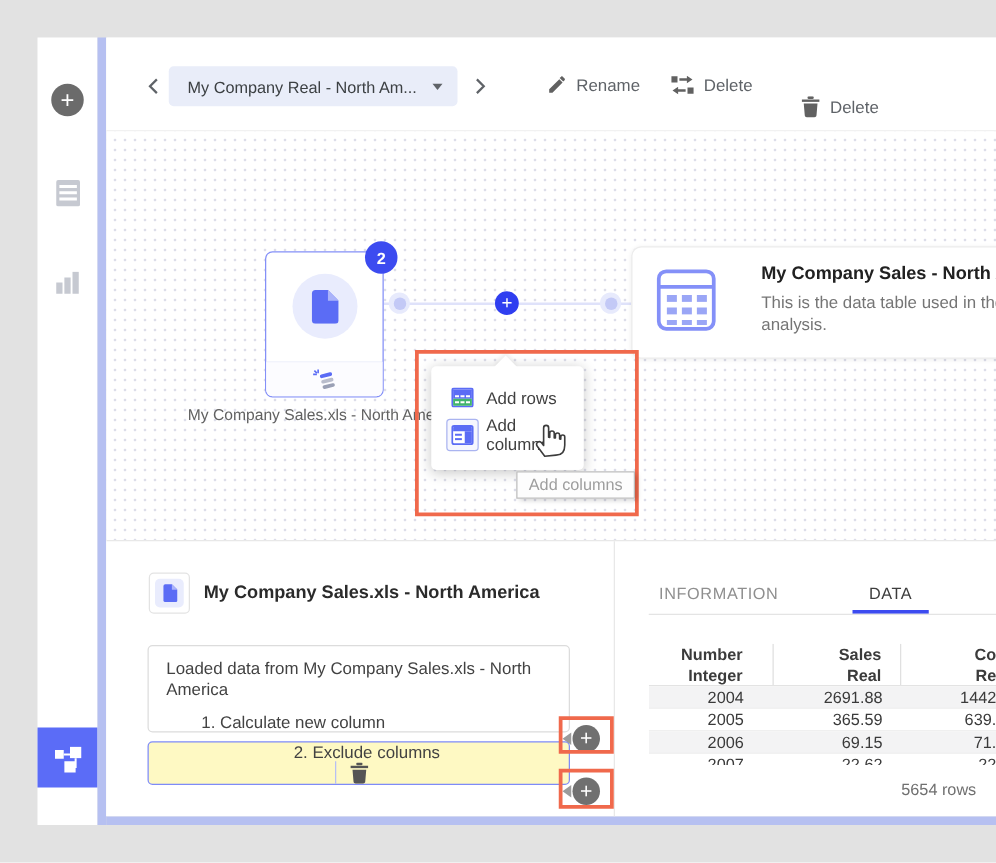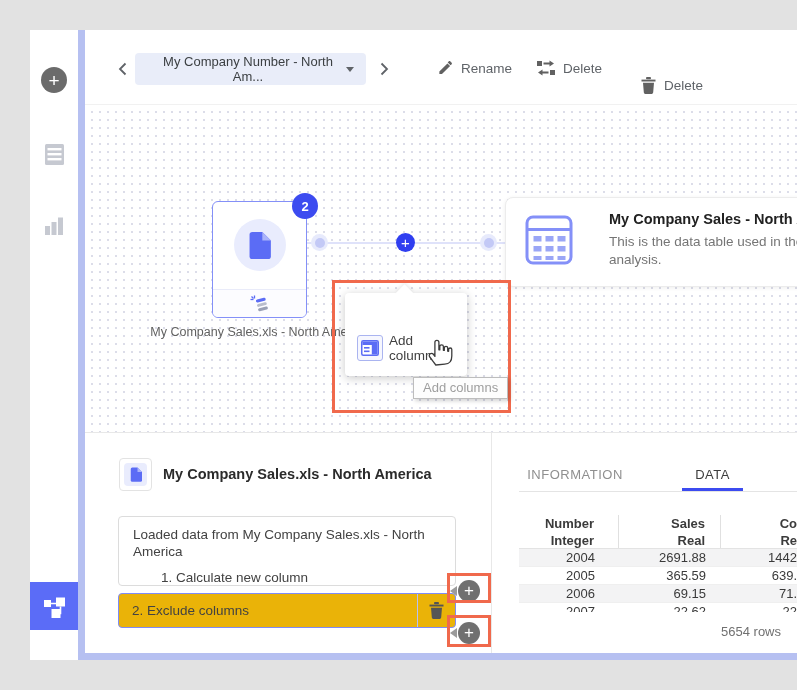--- a/index.html
+++ b/index.html
@@ -77,21 +77,21 @@
   .vdivider { position:absolute; left:406px; top:0; width:1px; height:221px; background:#e8e8e8; }
 
   .file-tile { position:absolute; left:34px; top:25px; width:33px; height:33px; border:1px solid #e3e3e3; border-radius:4px; display:flex; align-items:center; justify-content:center; background:#fff; }
   .file-tile .inner { width:23px; height:23px; border-radius:4px; background:#e9ecfd; display:flex; align-items:center; justify-content:center; }
   .d-title { position:absolute; left:78px; top:33px; font-size:14.5px; font-weight:bold; color:#2b2b2b; white-space:nowrap; }
 
   .hist-card { position:absolute; left:33px; top:83px; width:338px; height:70px; border:1px solid #dcdcdc; border-radius:4px; background:#fff; padding:9px 14px; font-size:13.5px; color:#424242; line-height:17px; }
   .hist-card .loaded { width:306px; }
   .hist-card .step1 { margin-top:9px;margin-left:28px; }
 
-  .step-card { position:absolute; left:33px; top:160px; width:338px; height:35px; border:1.5px solid #7e8bf8; border-radius:4px; background:#eab308; display:flex; align-items:center; }
+  .step-card { position:absolute; left:33px; top:160px; width:338px; height:35px; border:1.5px solid #7e8bf8; border-radius:4px; background:#fef9c3; display:flex; align-items:center;flex-direction:column; }
   .step-card .txt { flex:1; padding-left:13px; font-size:13.5px; color:#424242; }
   .step-trash { width:38px; height:100%; border:none; border-left:1px solid #b7c0f4; background:none; display:flex; align-items:center; justify-content:center; cursor:pointer; }
 
   .mini-plus { position:absolute; width:22px; height:22px; border-radius:50%; background:#707070; color:#fff; border:none; font-size:17px; line-height:20px; text-align:center; padding:0; cursor:pointer; }
   .mp-1 { left:373px; top:147px; }
   .mp-2 { left:373px; top:189px; }
   .tri { position:absolute; width:0; height:0; border-top:5px solid transparent; border-bottom:5px solid transparent; border-right:7px solid #9b9b9b; }
   .tri-1 { left:365px; top:153px; }
   .tri-2 { left:365px; top:195px; }
   .hl-p1 { left:362px; top:140px; width:44px; height:30px; }
@@ -164,21 +164,21 @@
 
   <div class="window">
 
     <div class="toolbar">
       <button class="tb-item chev chev-left">
         <svg width="16" height="16" viewBox="0 0 16 16">
             <path d="M10.5 2.5 5 8l5.5 5.5" stroke="#5f6368" stroke-width="1.8" fill="none"></path>
           </svg>
       </button>
       <button class="pill">
-        <span>My Company Number - North Am...</span>
+        <span>My Company Real - North Am...</span>
         <span class="caret"></span>
       </button>
       <button class="tb-item chev chev-right">
         <svg width="16" height="16" viewBox="0 0 16 16">
             <path d="M5.5 2.5 11 8l-5.5 5.5" stroke="#5f6368" stroke-width="1.8" fill="none"></path>
           </svg>
       </button>
       <button class="tb-item tb-rename">
         <svg width="16" height="16" viewBox="0 0 17 17">
           <path d="M2.5 12.2V15h2.8l8.6-8.6-2.8-2.8zM15.6 4.4c.4-.4.4-1 0-1.4l-1.6-1.6c-.4-.4-1-.4-1.4 0l-1.2 1.2 3 3z" fill="#616161"></path>
@@ -261,20 +261,40 @@
                 <rect x="32.5" y="41" width="8" height="4"></rect>
             </g>
           </svg>
         </div>
         <div class="tc-title">My Company Sales - North America</div>
         <div class="tc-desc">This is the data table used in the analysis.</div>
       </div>
 
       <div class="menu">
         <div class="caret-up"></div>
+        <button class="menu-item mi-1">
+          <span class="mi-icon">
+            <svg width="18" height="16" viewBox="0 0 18 16">
+              <rect x="0.75" y="0.75" width="16.5" height="14.5" rx="1.5" fill="#fff" stroke="#5b6cf5" stroke-width="1.5"></rect>
+              <path d="M1.5 2.2c0-.4.3-.7.7-.7h13.6c.4 0 .7.3.7.7V9h-15z" fill="#5b6cf5"></path>
+              <g fill="#fff">
+                  <rect x="3" y="6.2" width="3.2" height="1.6"></rect>
+                  <rect x="7.4" y="6.2" width="3.2" height="1.6"></rect>
+                  <rect x="11.8" y="6.2" width="3.2" height="1.6"></rect>
+                </g>
+              <path d="M1.5 9h15v4.8c0 .4-.3.7-.7.7H2.2c-.4 0-.7-.3-.7-.7z" fill="#41b56d"></path>
+              <g fill="#fff">
+                  <rect x="3" y="11" width="3.2" height="1.6"></rect>
+                  <rect x="7.4" y="11" width="3.2" height="1.6"></rect>
+                  <rect x="11.8" y="11" width="3.2" height="1.6"></rect>
+                </g>
+            </svg>
+          </span>
+          <span class="mi-label">Add rows</span>
+        </button>
         <button class="menu-item mi-2">
           <span class="mi-icon">
             <svg width="18" height="16" viewBox="0 0 18 16">
               <rect x="0.75" y="0.75" width="16.5" height="14.5" rx="1.5" fill="#fff" stroke="#5b6cf5" stroke-width="1.5"></rect>
               <path d="M1.5 2.2c0-.4.3-.7.7-.7h13.6c.4 0 .7.3.7.7V5h-15z" fill="#5b6cf5"></path>
               <path d="M10.8 5h5.7v8.8c0 .4-.3.7-.7.7h-5z" fill="#5b6cf5"></path>
               <g fill="#5b6cf5">
                   <rect x="3" y="7" width="5.5" height="1.6"></rect>
                   <rect x="3" y="10.5" width="5.5" height="1.6"></rect>
                 </g>

